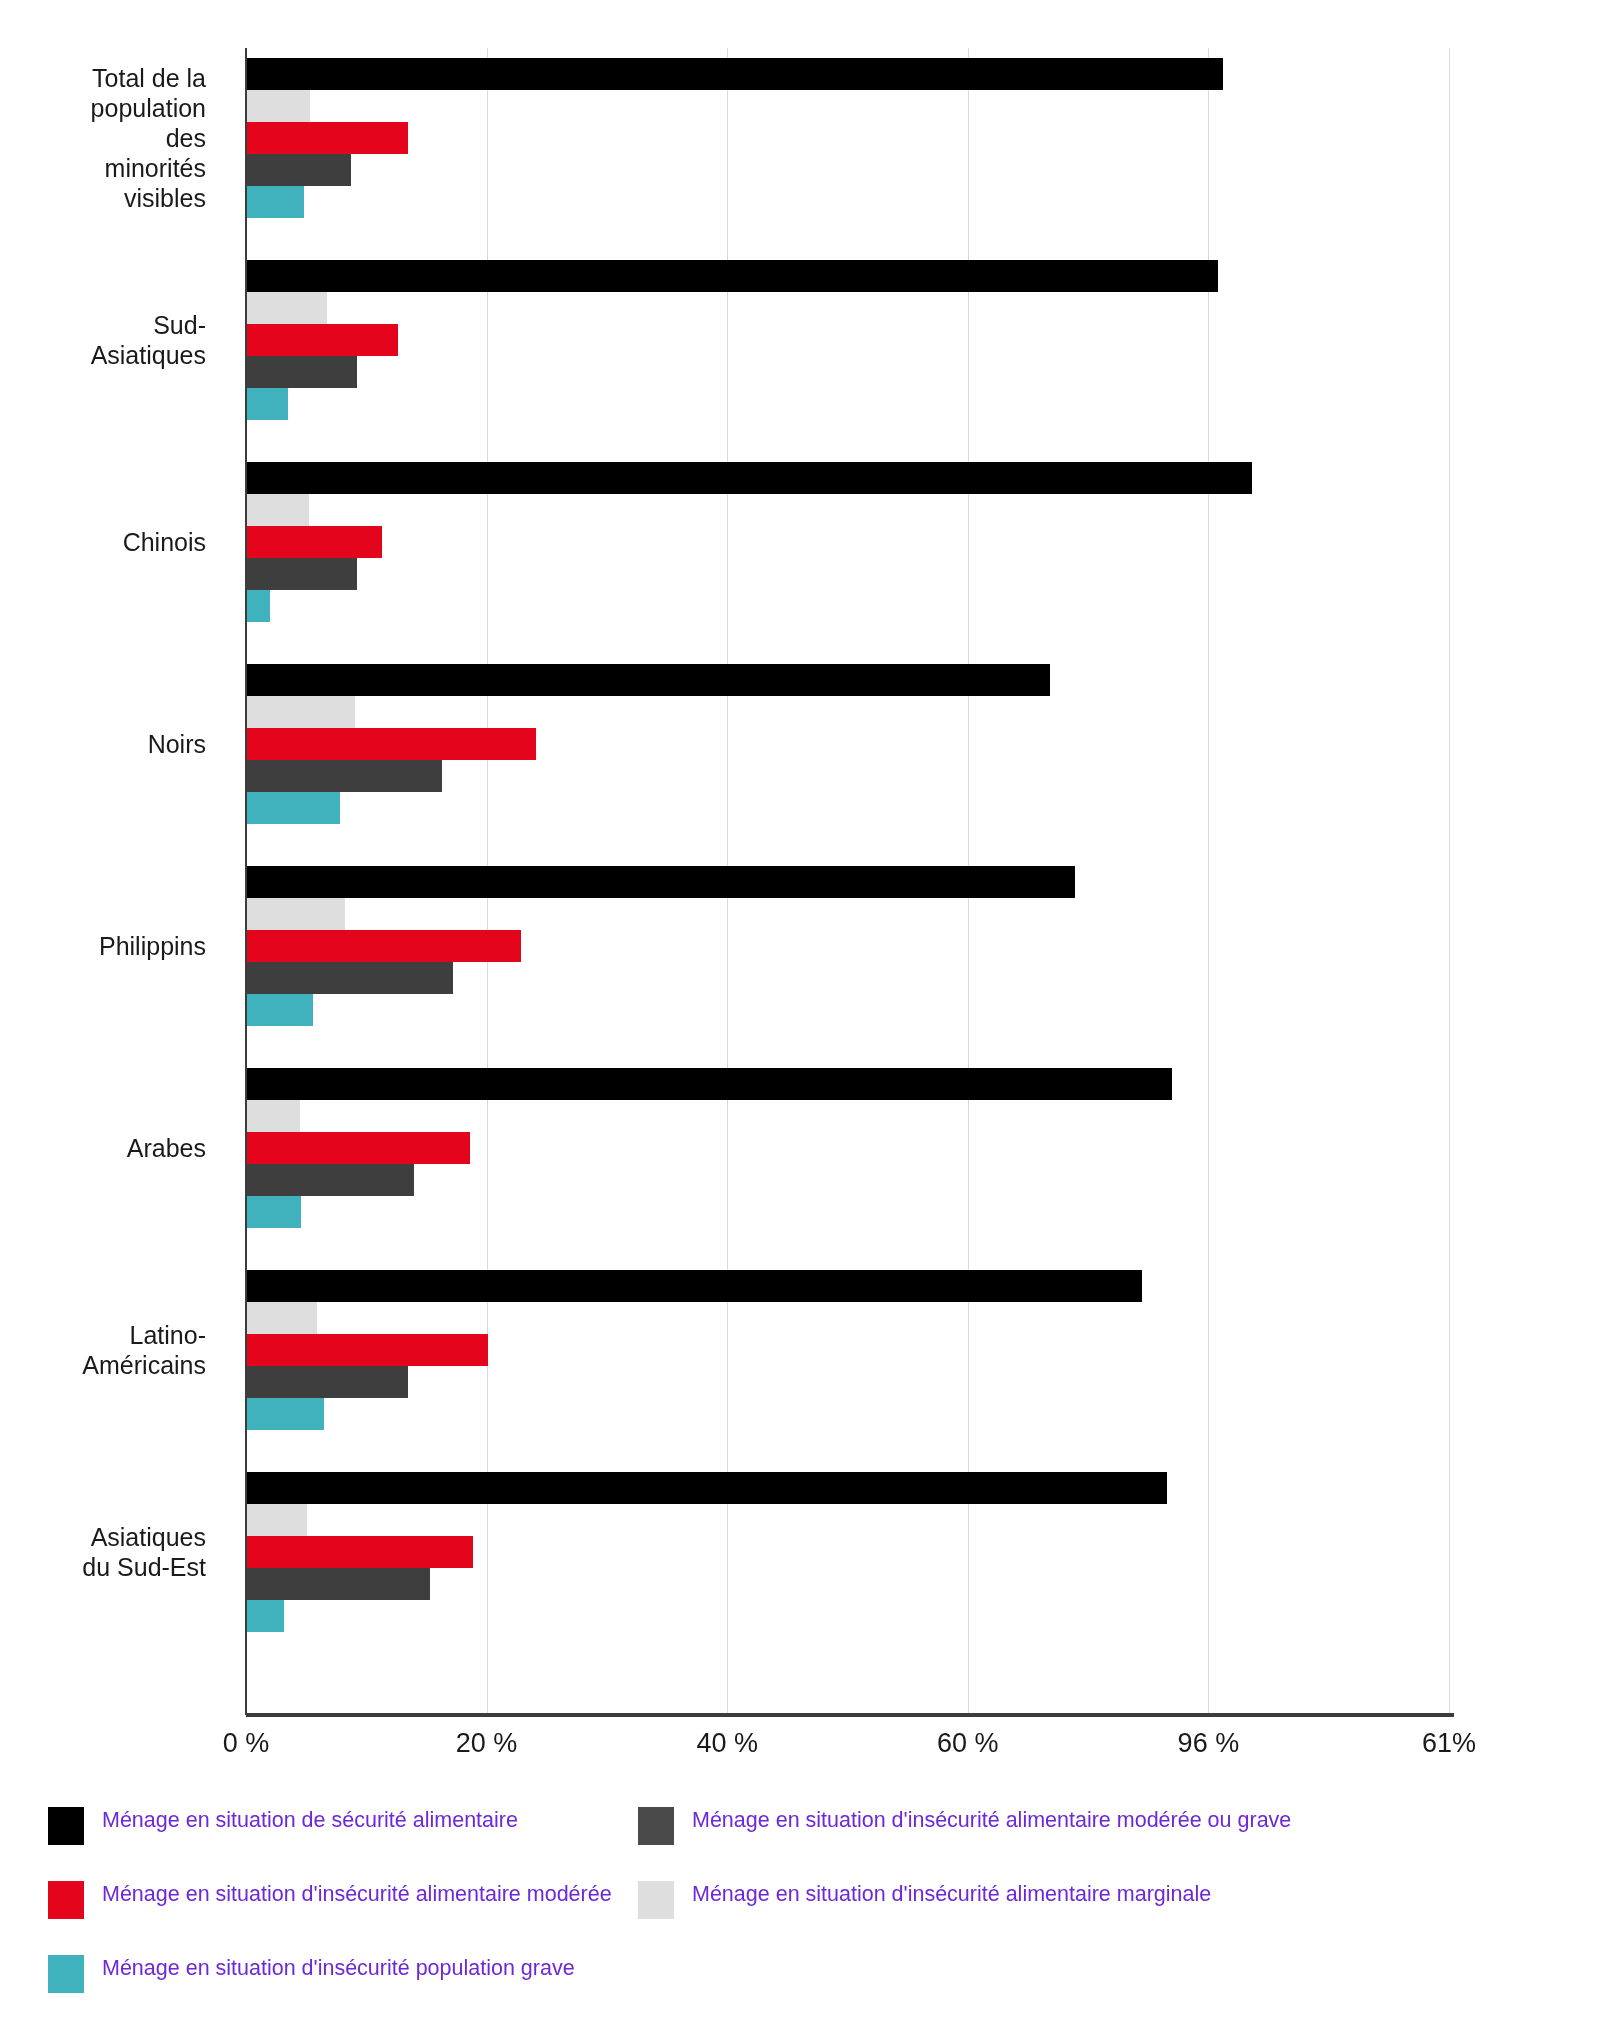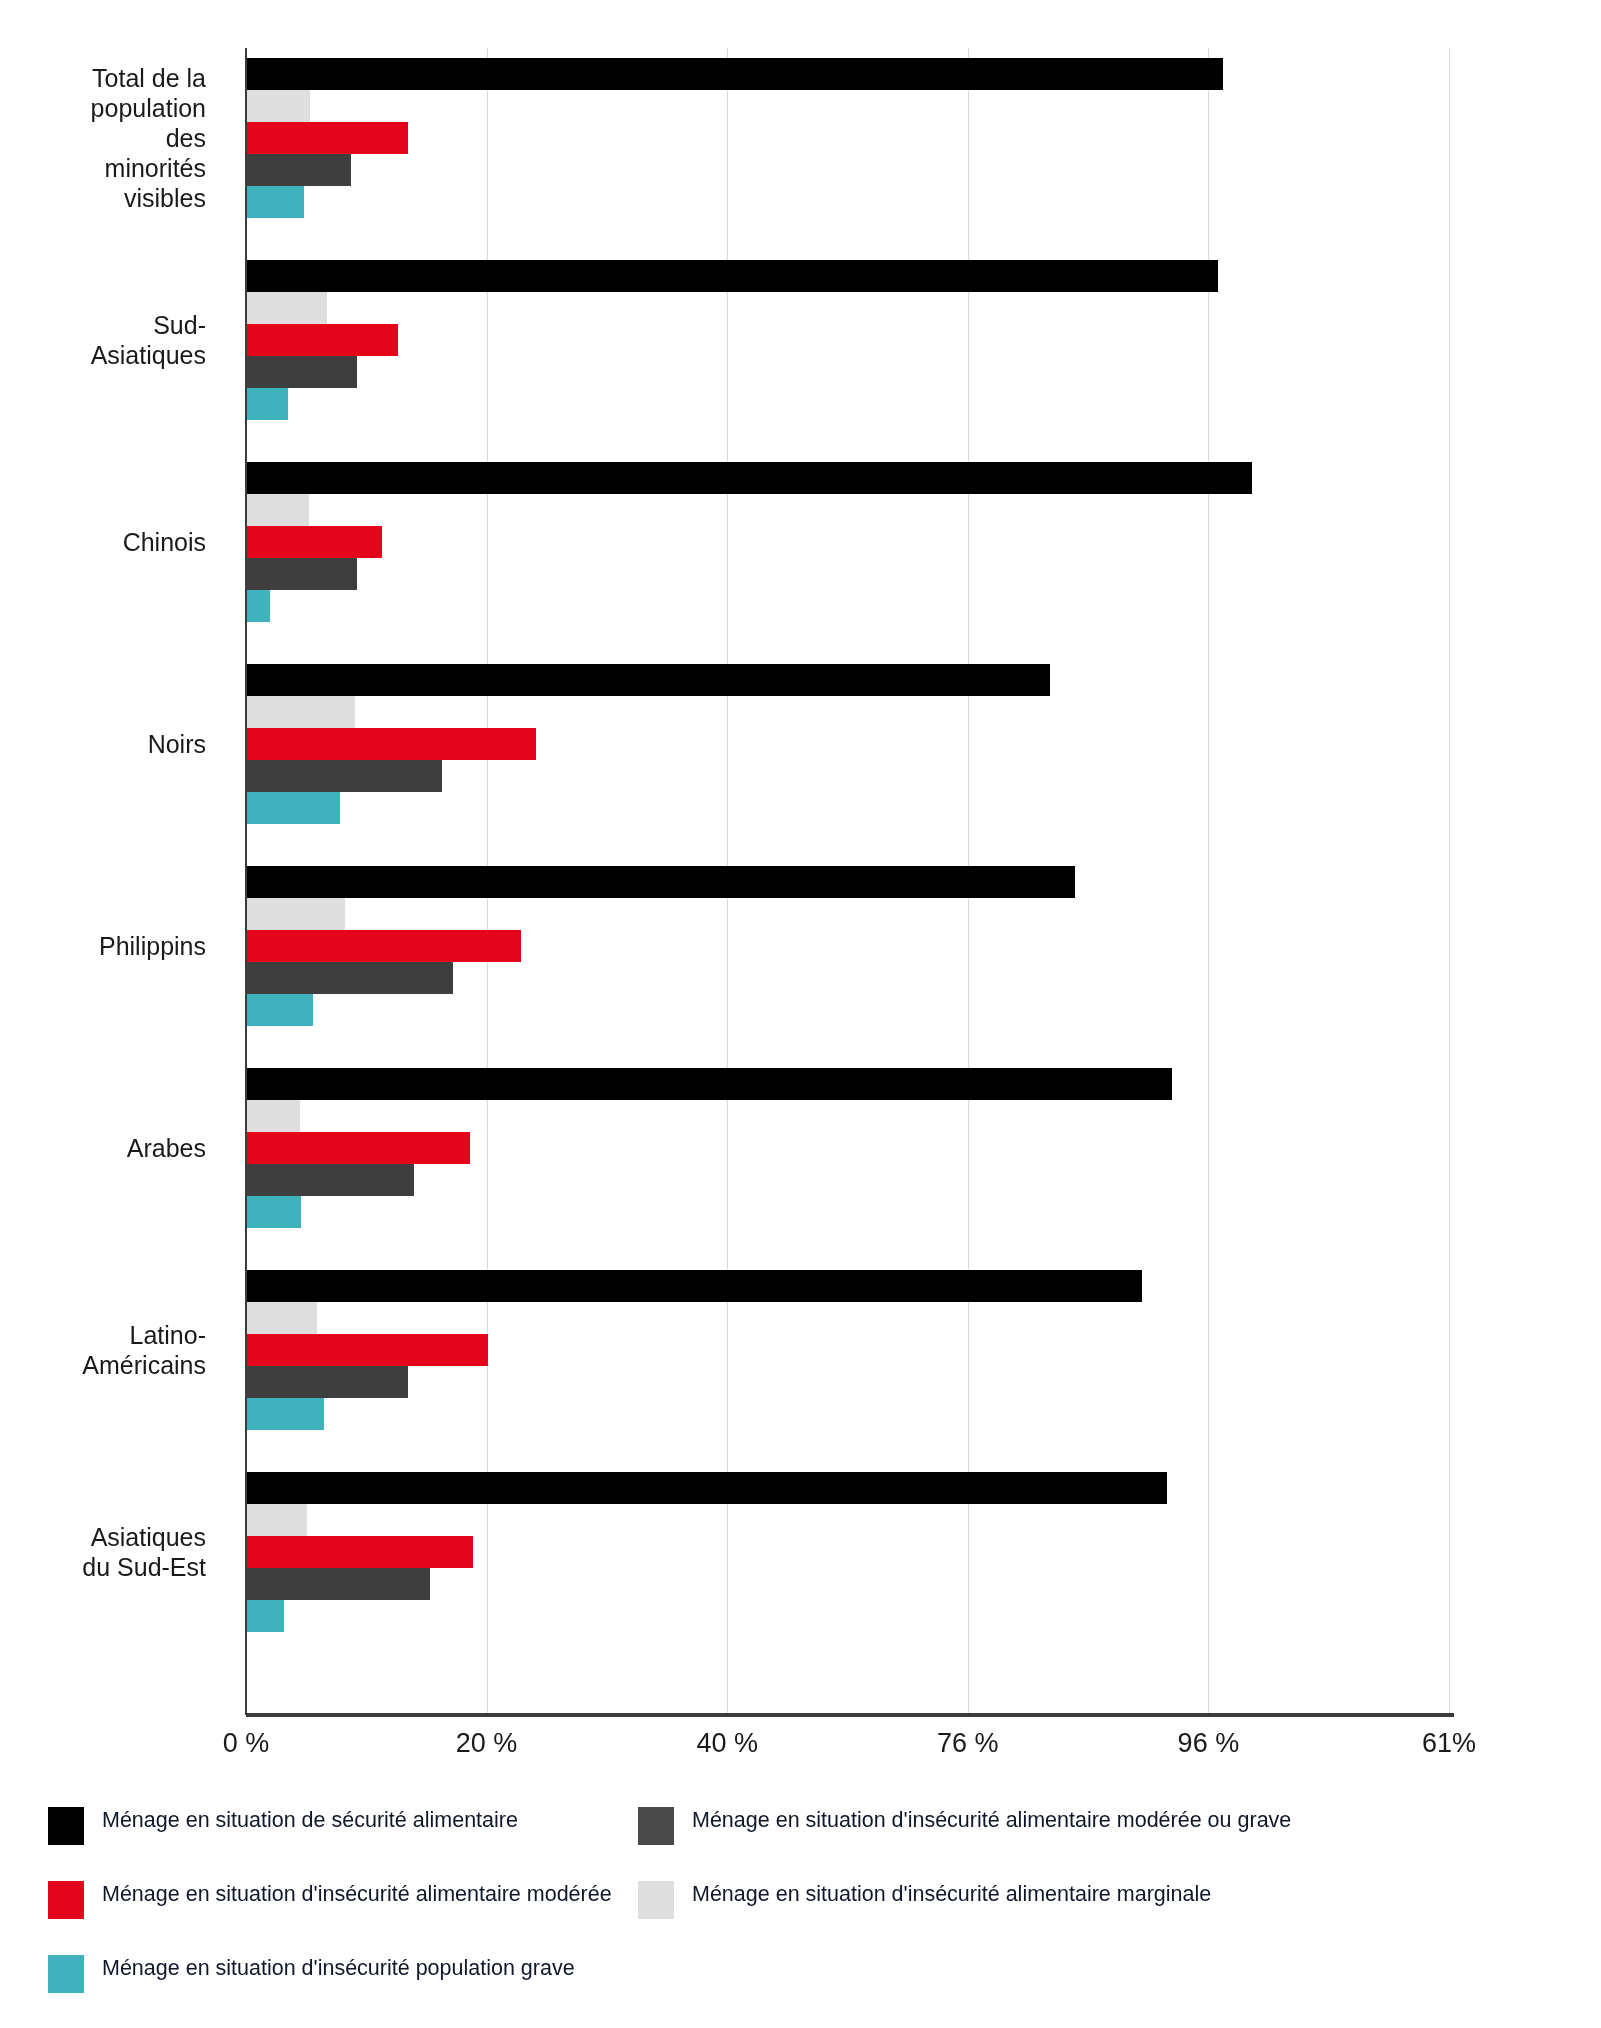--- a/index.html
+++ b/index.html
@@ -124,21 +124,21 @@
     margin-top: 2px;
   }
   .legend-swatch.c0 { background:#000000; }
   .legend-swatch.c1 { background:#dedede; }
   .legend-swatch.c2 { background:#e4041c; }
   .legend-swatch.c3 { background:#4a4a4a; }
   .legend-swatch.c4 { background:#3fb2bd; }
   .legend-text {
     font-size: 21.5px;
     line-height: 30px;
-    color: #0f172a;
+    color: #6d28d9;
     max-width: 780px;
   }
 
   
   .footer {
     position: absolute;
     right: 12px;
     top: 1980px;
     font-size: 14.5px;
     font-weight: bold;
@@ -254,21 +254,21 @@
       <div class="cat-label" style="top: 1522px;">
         <div>Asiatiques</div>
         <div>du Sud-Est</div>
       </div>
     </div>
 
   <div id="xticks">
       <div class="xtick" style="left: 246px;">0 %</div>
       <div class="xtick" style="left: 486.6px;">20 %</div>
       <div class="xtick" style="left: 727.2px;">40 %</div>
-      <div class="xtick" style="left: 967.8px;">76 %</div>
+      <div class="xtick" style="left: 967.8px;">60 %</div>
       <div class="xtick" style="left: 1208.4px;">96 %</div>
       <div class="xtick" style="left: 1449px;">61%</div>
     </div>
 
   <div class="legend">
     <div class="legend-col left" id="legend-left"><div class="legend-item">
           <span class="legend-swatch c0"></span>
           <span class="legend-text">Ménage en situation de sécurité alimentaire</span>
         </div><div class="legend-item">
           <span class="legend-swatch c2"></span>

